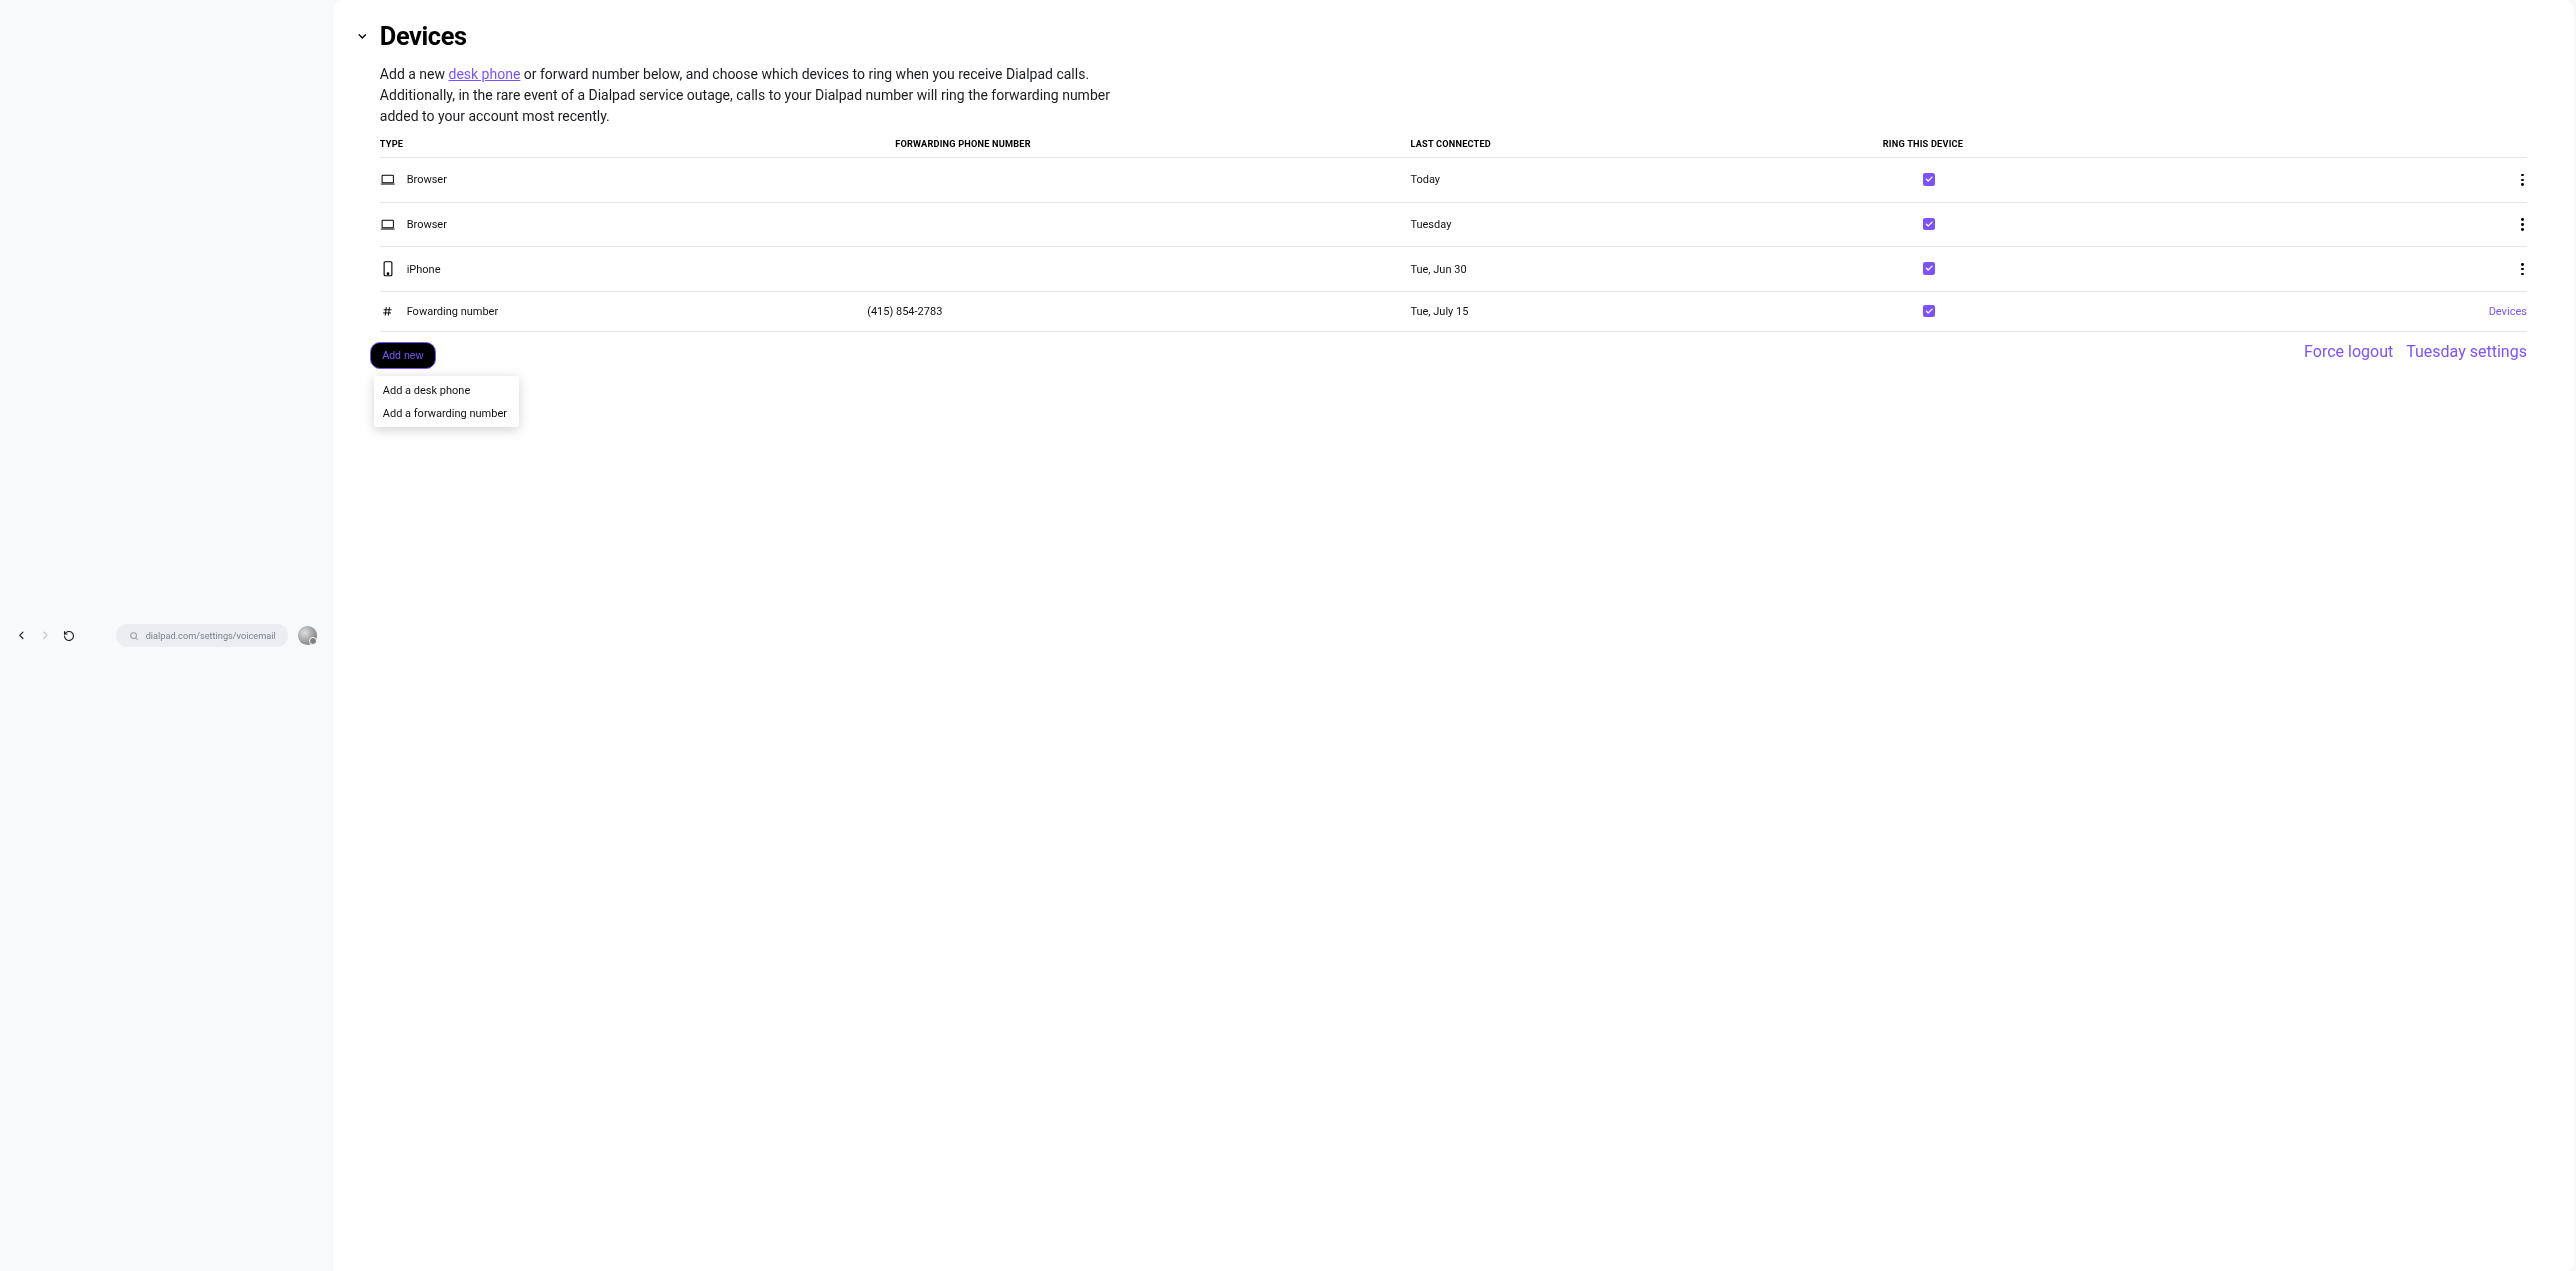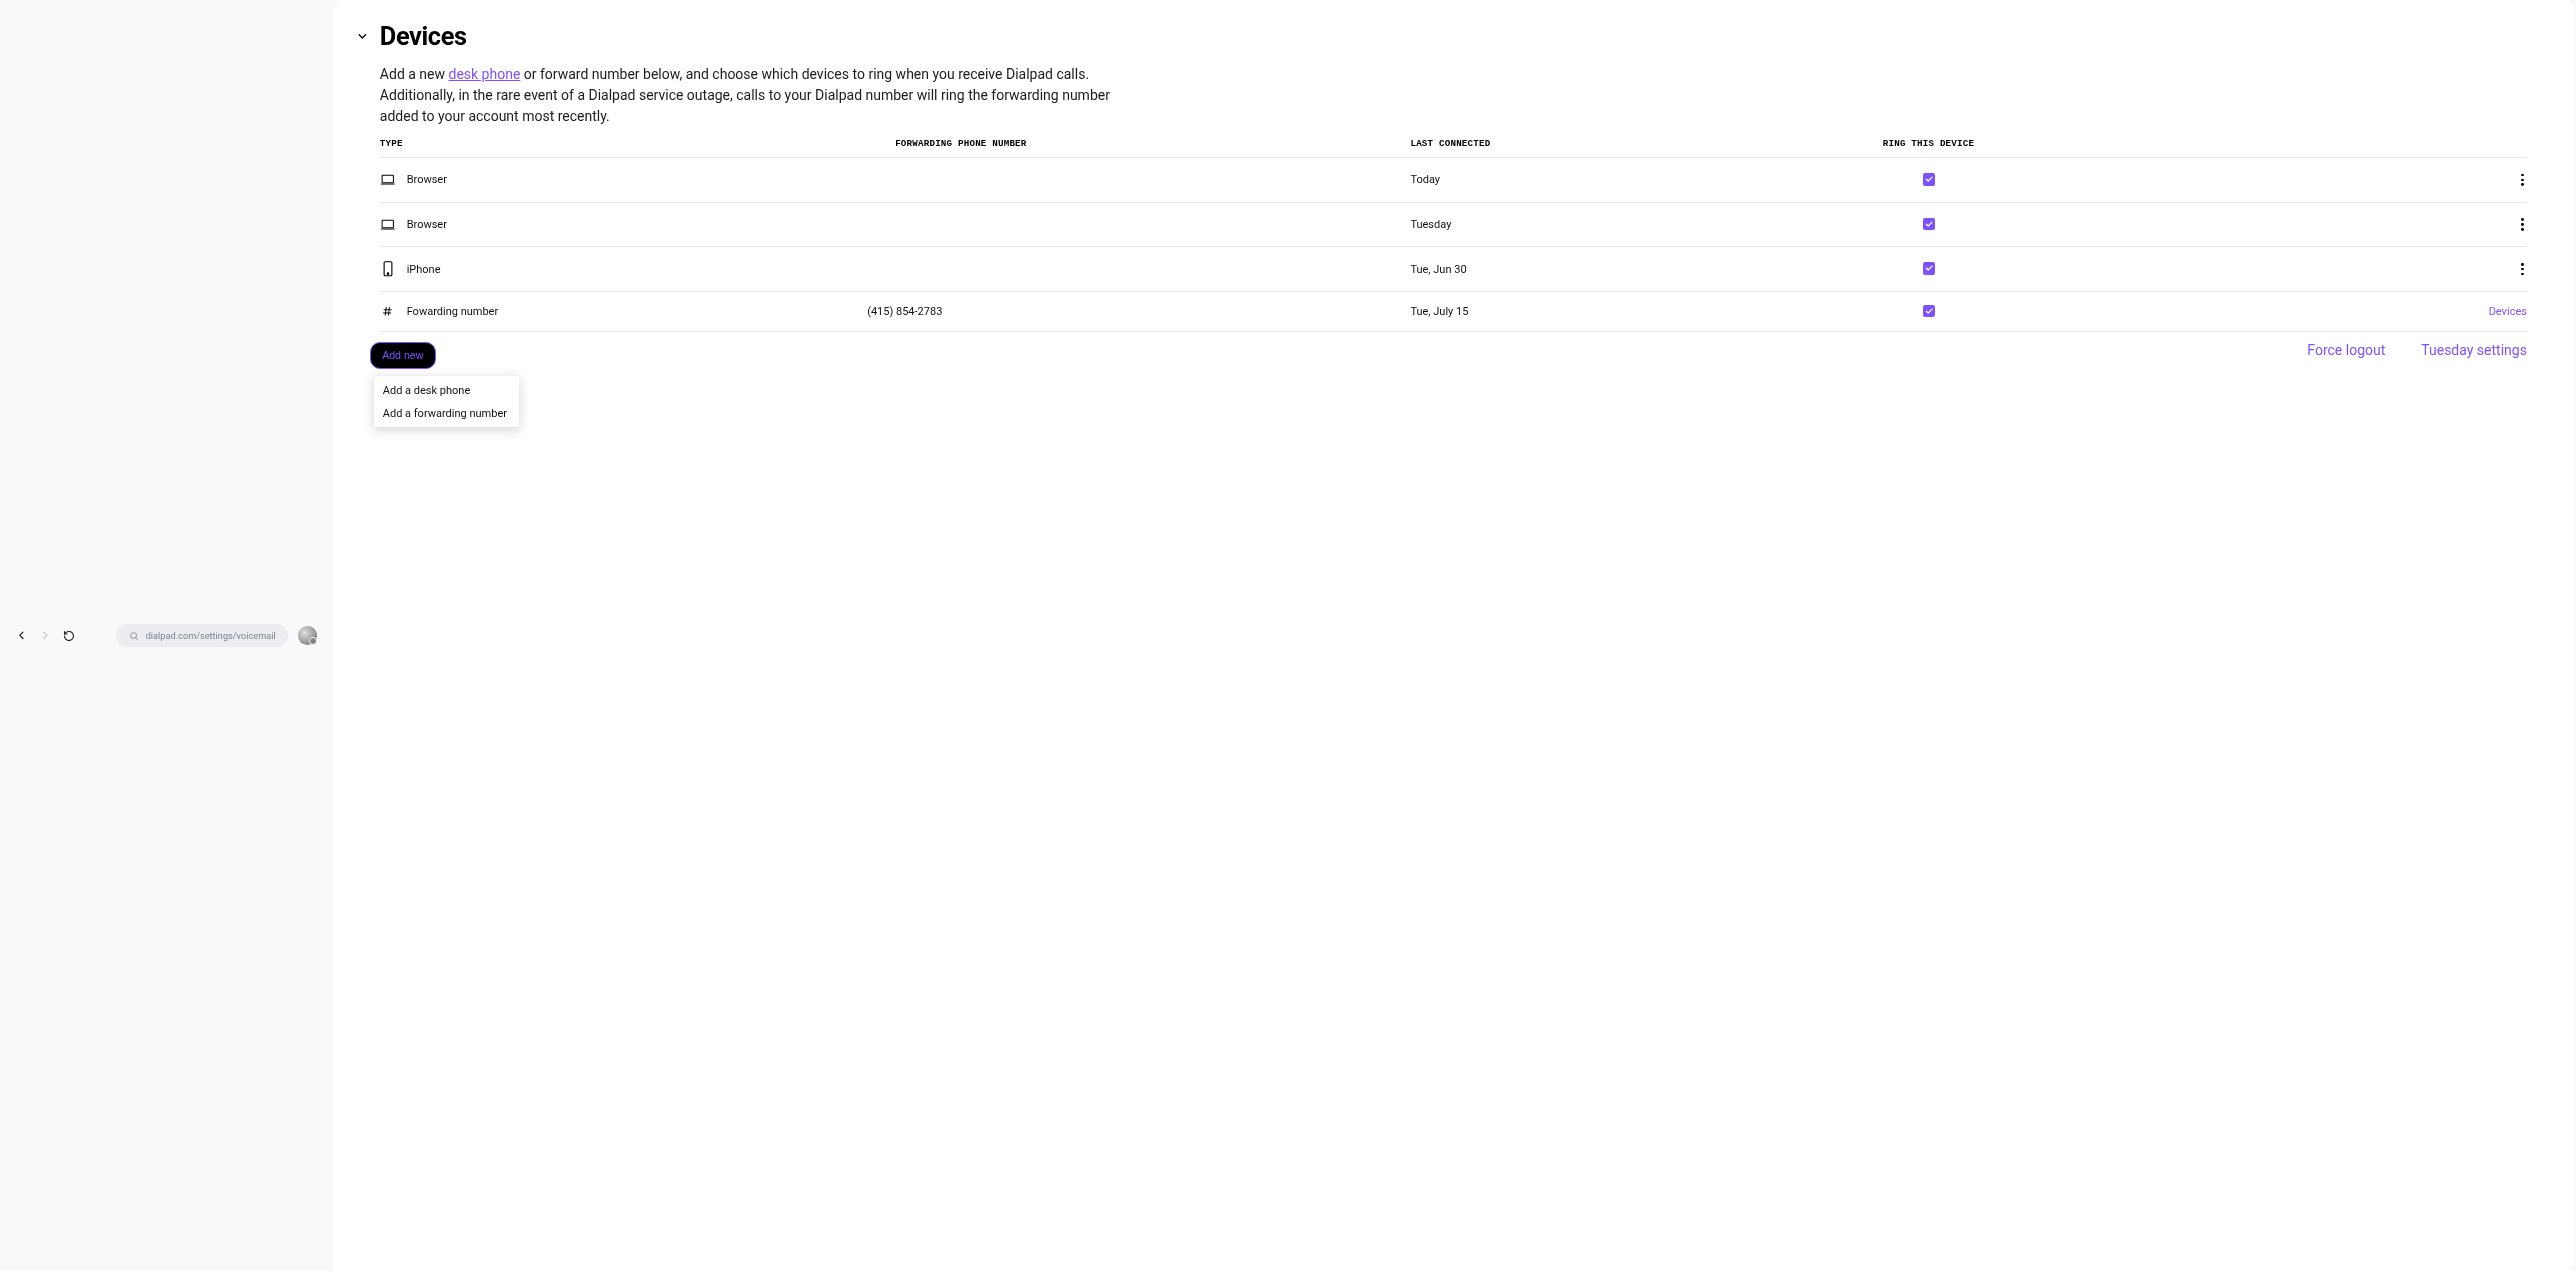--- a/index.html
+++ b/index.html
@@ -116,21 +116,20 @@
     width: 100%;
     border-collapse: collapse;
   }
   table.devices th {
     text-align: left;
     font-size: 9.2px;
     font-weight: 700;
     letter-spacing: 0.2px;
     padding: 7px 0 8.5px 0;
     border-bottom: 0.7px solid #e3e6ea;
-    font-family: Liberation Mono, monospace;
   }
   table.devices td {
     padding: 12.7px 0;
     border-bottom: 0.7px solid #e3e6ea;
     font-size: 11px;
     color:#111;
     vertical-align: middle;
   }
   .col-type { width: 24%; }
   .col-fwd  { width: 24%; }
@@ -173,22 +172,22 @@
     color: #7c52ff;
     background:#000000;
     border-radius: 10px;
     padding: 6.4px 11.3px;
     font-size: 10.6px;
     cursor:pointer;
     position:relative;
     left:-10px;
   }
   .footer-links {
-    display:flex; gap:36px;
-    font-size:14px;
+    display:flex; gap:13px;
+    font-size:16px;
   }
   .footer-links span { color:#7c52ff; cursor:pointer;}
 
   .dropdown {
     position:absolute;
     top: 34px;
     left: -5.6px;
     background:#fff;
     box-shadow: 0 2.8px 11.3px rgba(0,0,0,0.18);
     border-radius: 2.1px;

